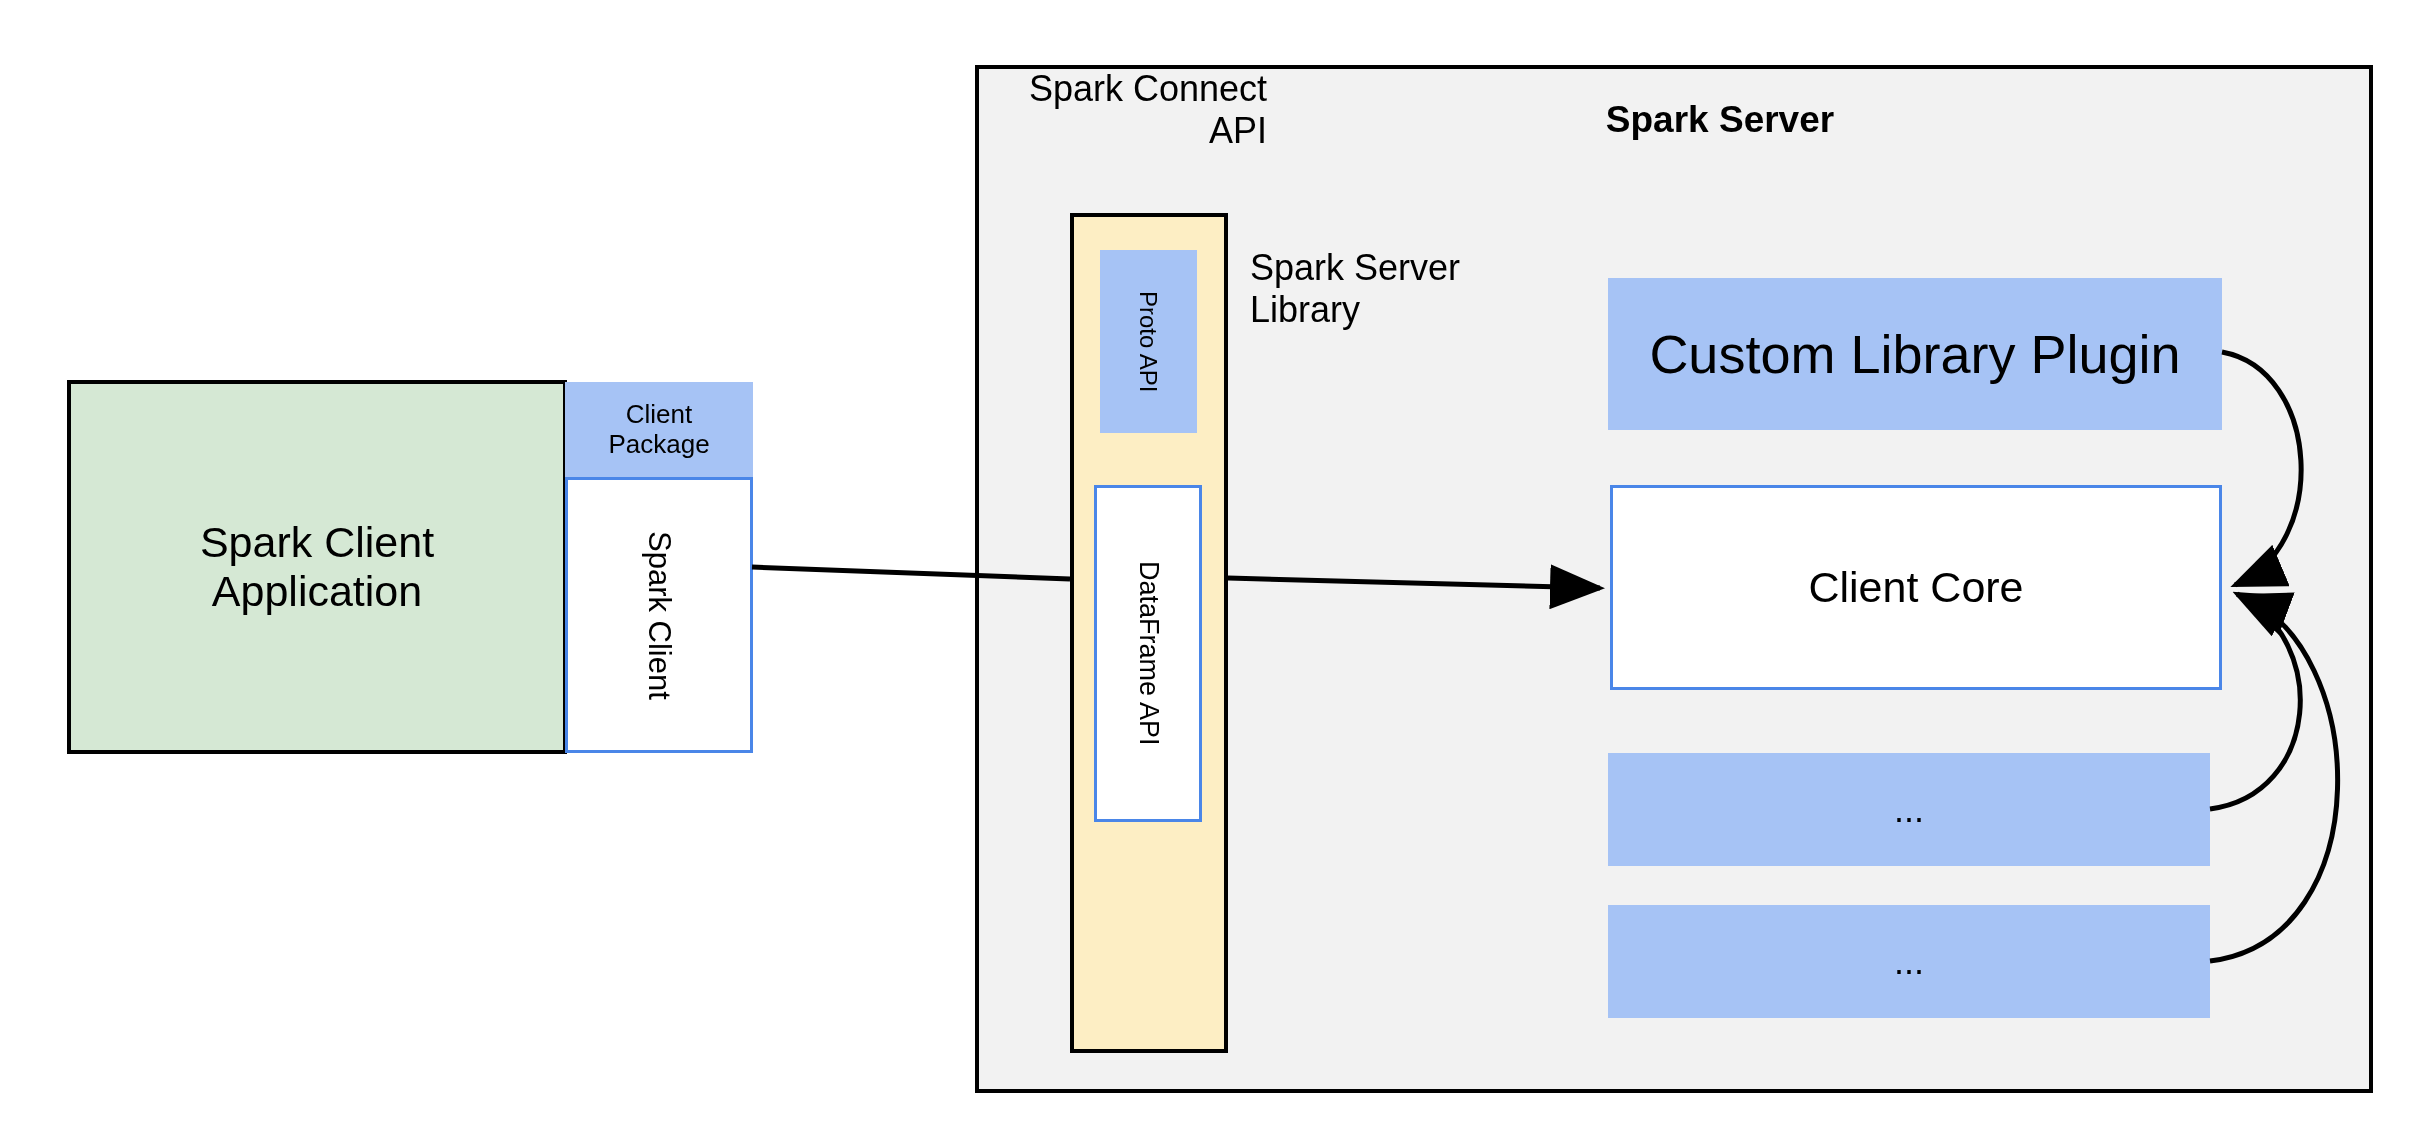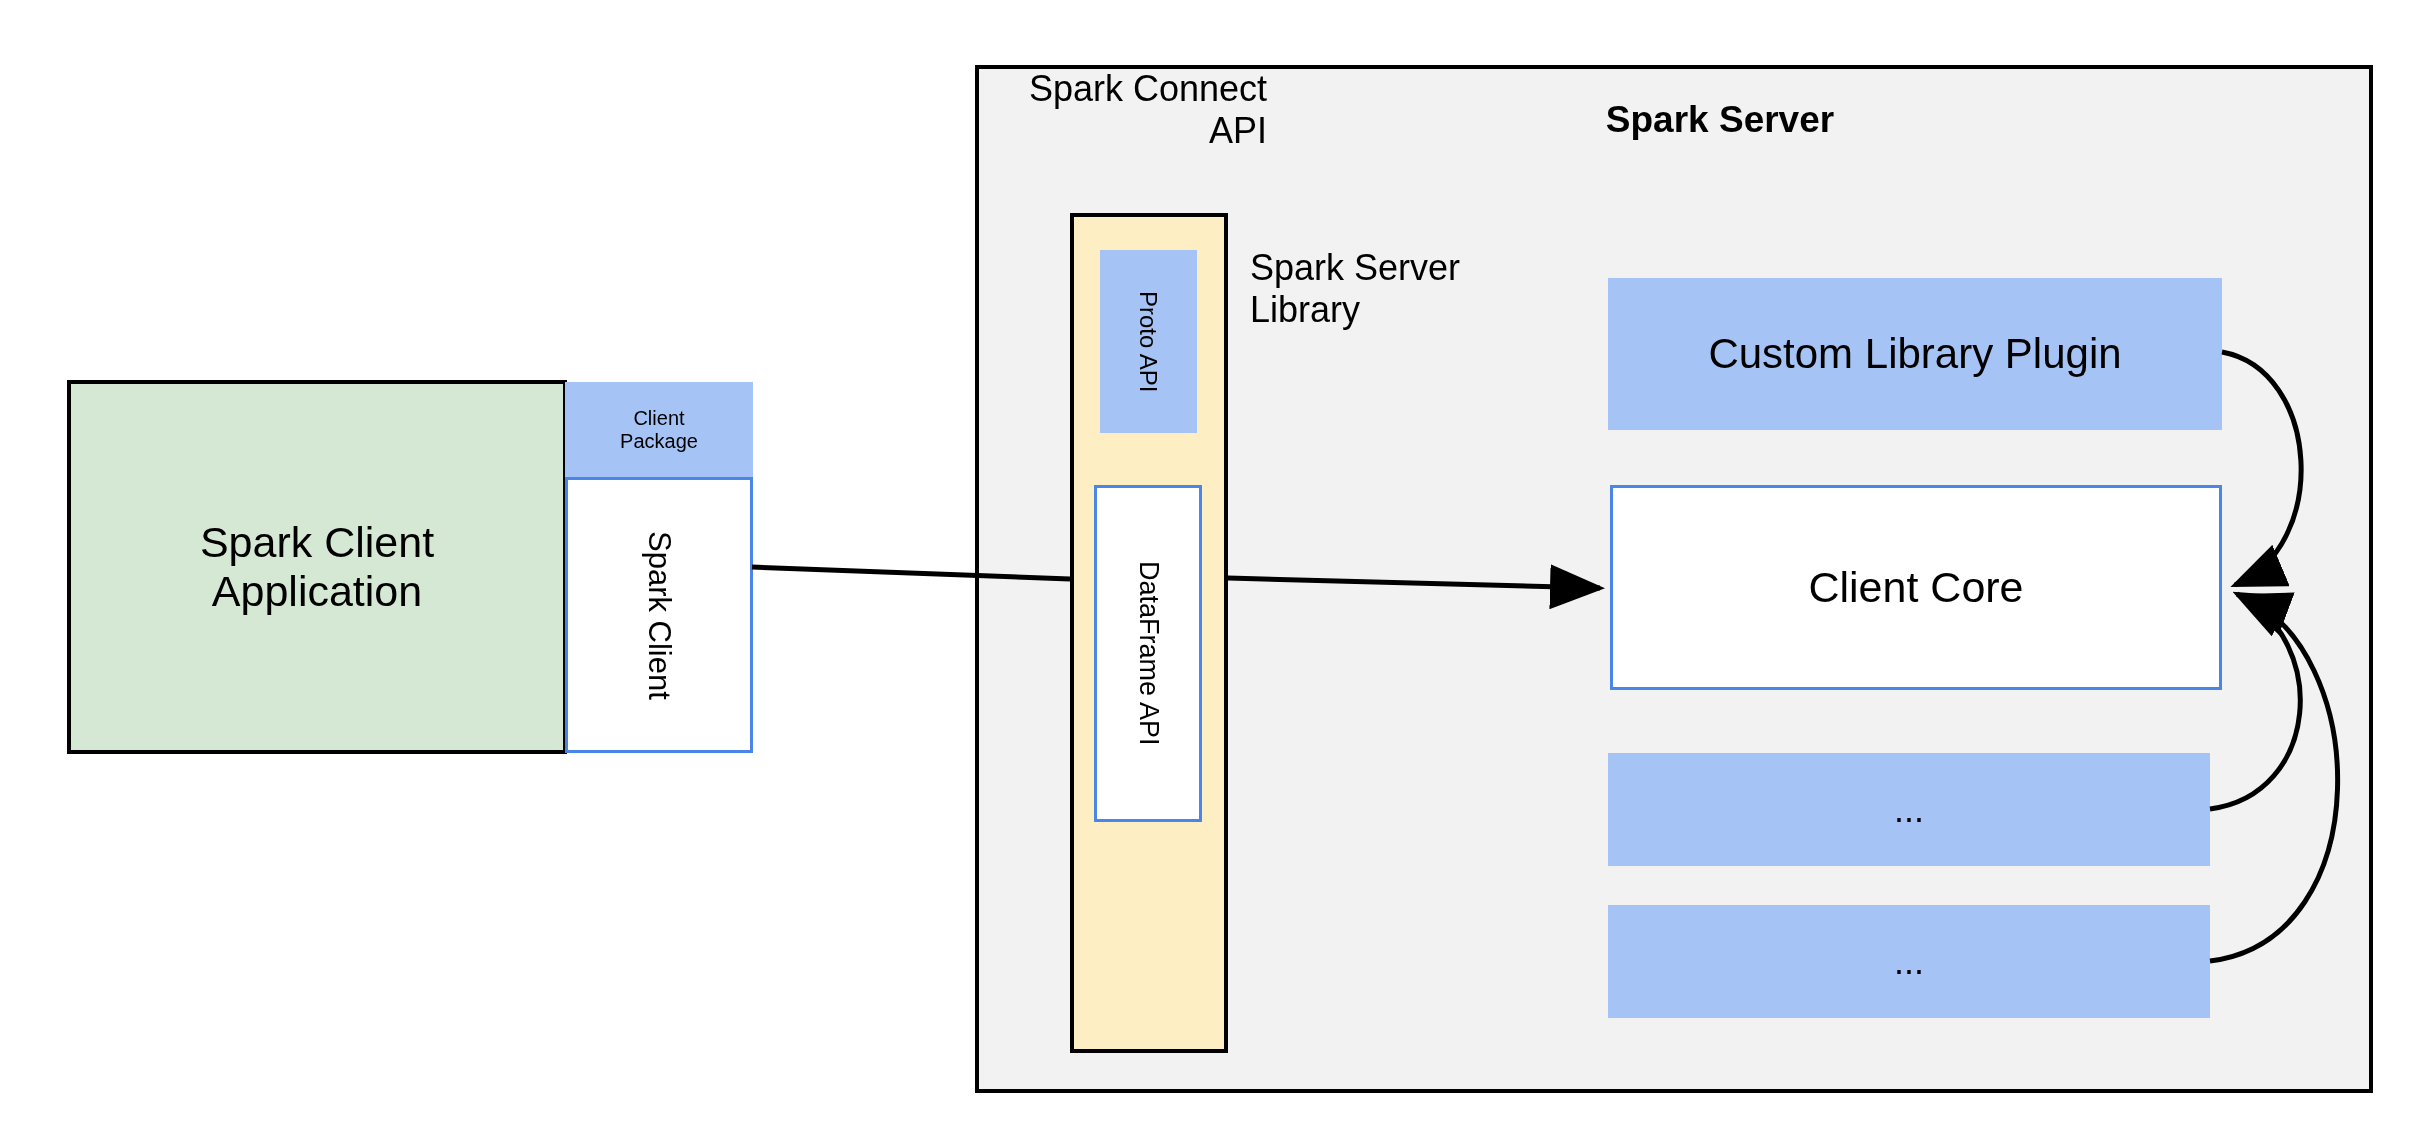--- a/index.html
+++ b/index.html
@@ -44,21 +44,21 @@
     border: 4px solid #000000;
     font-size: 43px;
   }
   #client-package-box {
     left: 565px;
     top: 382px;
     width: 188px;
     height: 96px;
     background: #a6c3f5;
     border: 2px solid #a6c3f5;
-    font-size: 20px;
+    font-size: 26px;
   }
   #spark-client-box {
     left: 565px;
     top: 477px;
     width: 188px;
     height: 276px;
     background: #ffffff;
     border: 3px solid #4a86e8;
     font-size: 31px;
   }
@@ -128,21 +128,21 @@
     font-size: 27px;
   }
 
   
   #custom-library-plugin-box {
     left: 1608px;
     top: 278px;
     width: 614px;
     height: 152px;
     background: #a6c3f5;
-    font-size: 42px;
+    font-size: 54px;
     align-items: center;
   }
   #spark-core-box {
     left: 1610px;
     top: 485px;
     width: 612px;
     height: 205px;
     background: #ffffff;
     border: 3px solid #4a86e8;
     font-size: 43px;

